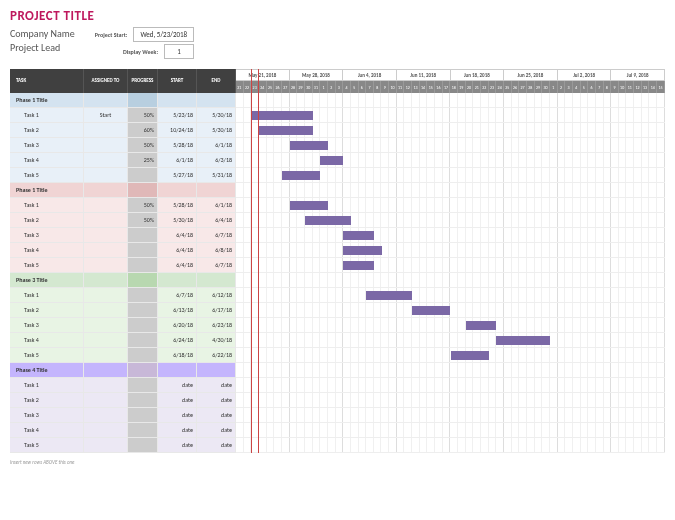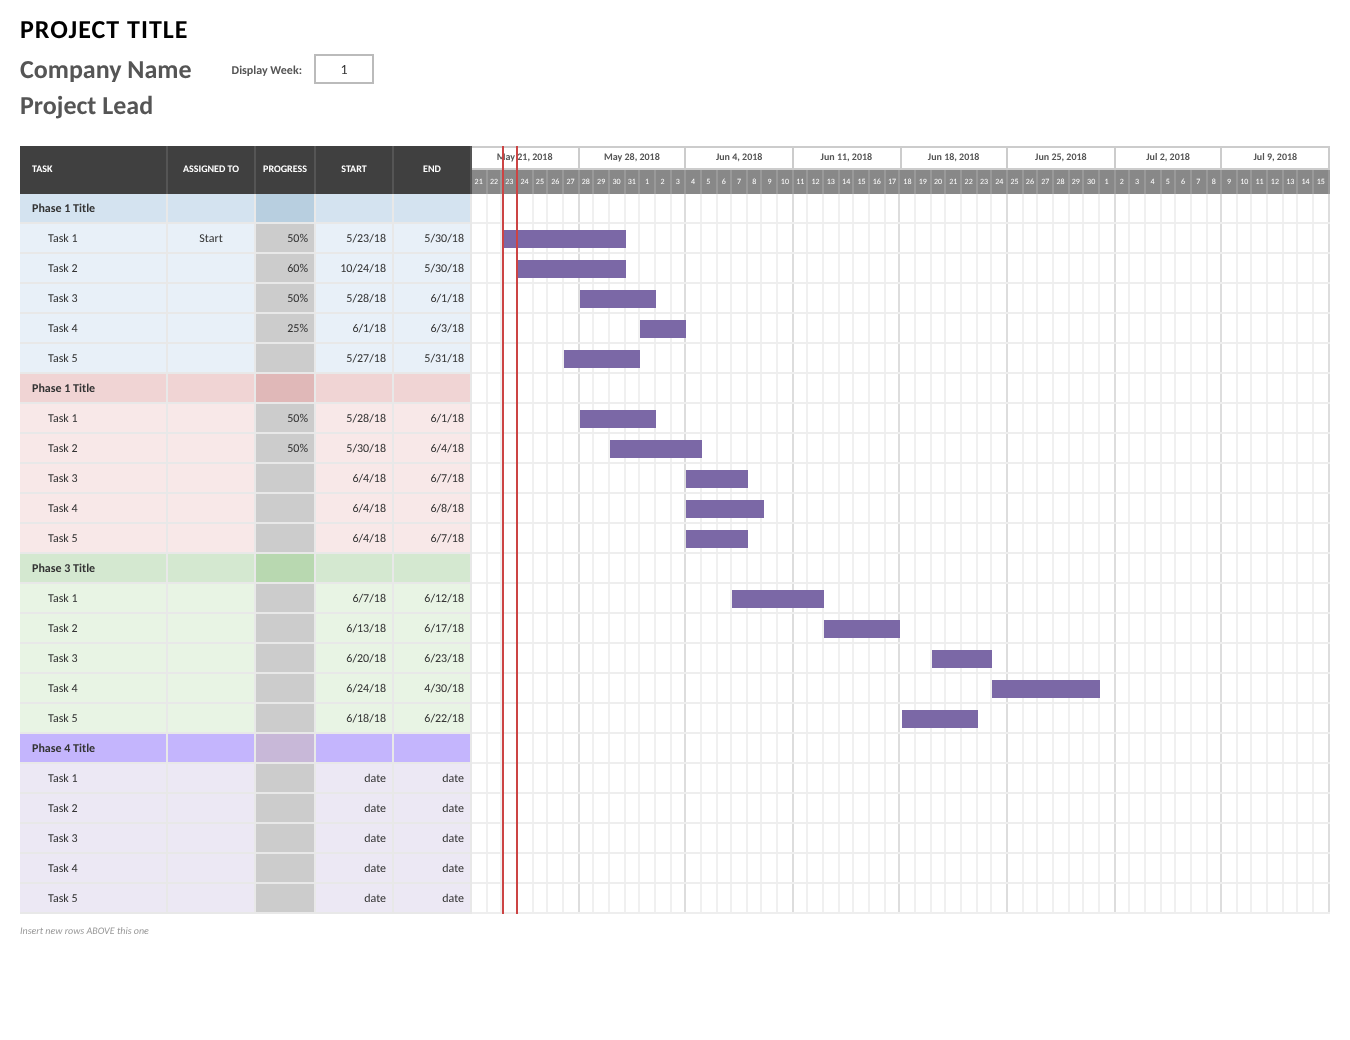--- a/index.html
+++ b/index.html
@@ -1,21 +1,21 @@
 <!DOCTYPE html>
 <html><head>
 <meta charset="utf-8">
 <style>
 *{box-sizing:border-box;margin:0;padding:0}
 body{font-family:Calibri,Arial,sans-serif;background:#fff;width:675px;height:520px;overflow:hidden;font-size:7px;color:#333;padding:8px 10px}
 .hdr{display:flex;justify-content:space-between;margin-bottom:4px}
-.ttl{font-size:13px;font-weight:700;color:#000000;letter-spacing:.5px}
+.ttl{font-size:13px;font-weight:700;color:#be185d;letter-spacing:.5px}
 .attr{font-size:6px;color:#aaa;text-align:right;line-height:1.3}
 .meta{display:flex;gap:20px;align-items:flex-start;margin-bottom:10px}
-.meta-l{font-size:13px;font-weight:700;color:#555;line-height:1.4}
+.meta-l{font-size:10px;font-weight:400;color:#555;line-height:1.4}
 .meta-r{display:flex;flex-direction:column;gap:2px}
 .meta-row{display:flex;align-items:center;gap:6px;justify-content:flex-end}
 .meta-lbl{font-size:6px;color:#555;font-weight:700}
 .meta-box{border:1px solid #bbb;padding:2px 6px;font-size:7px;min-width:60px;text-align:center;background:#fff}
 .chart{display:flex}
 .left{flex:0 0 226px}
 .right{flex:1;overflow:hidden}
 .colhdr{display:flex;height:24px;background:#404040;color:#fff}
 .colhdr>div{display:flex;align-items:center;justify-content:center;font-size:5px;font-weight:700;text-align:center;line-height:1.1;border-right:1px solid #555}
 .c-task{flex:0 0 74px;justify-content:flex-start!important;padding-left:6px}
@@ -58,20 +58,24 @@
 <div class="hdr">
   <div class="ttl">PROJECT TITLE</div>
 </div>
 
 <div class="meta">
   <div class="meta-l">
     <div>Company Name</div>
     <div>Project Lead</div>
   </div>
   <div class="meta-r">
+    <div class="meta-row">
+      <span class="meta-lbl">Project Start:</span>
+      <span class="meta-box">Wed, 5/23/2018</span>
+    </div>
     <div class="meta-row">
       <span class="meta-lbl">Display Week:</span>
       <span class="meta-box" style="min-width:30px">1</span>
     </div>
   </div>
 </div>
 
 <div class="chart">
   <div class="left">
     <div class="colhdr">

